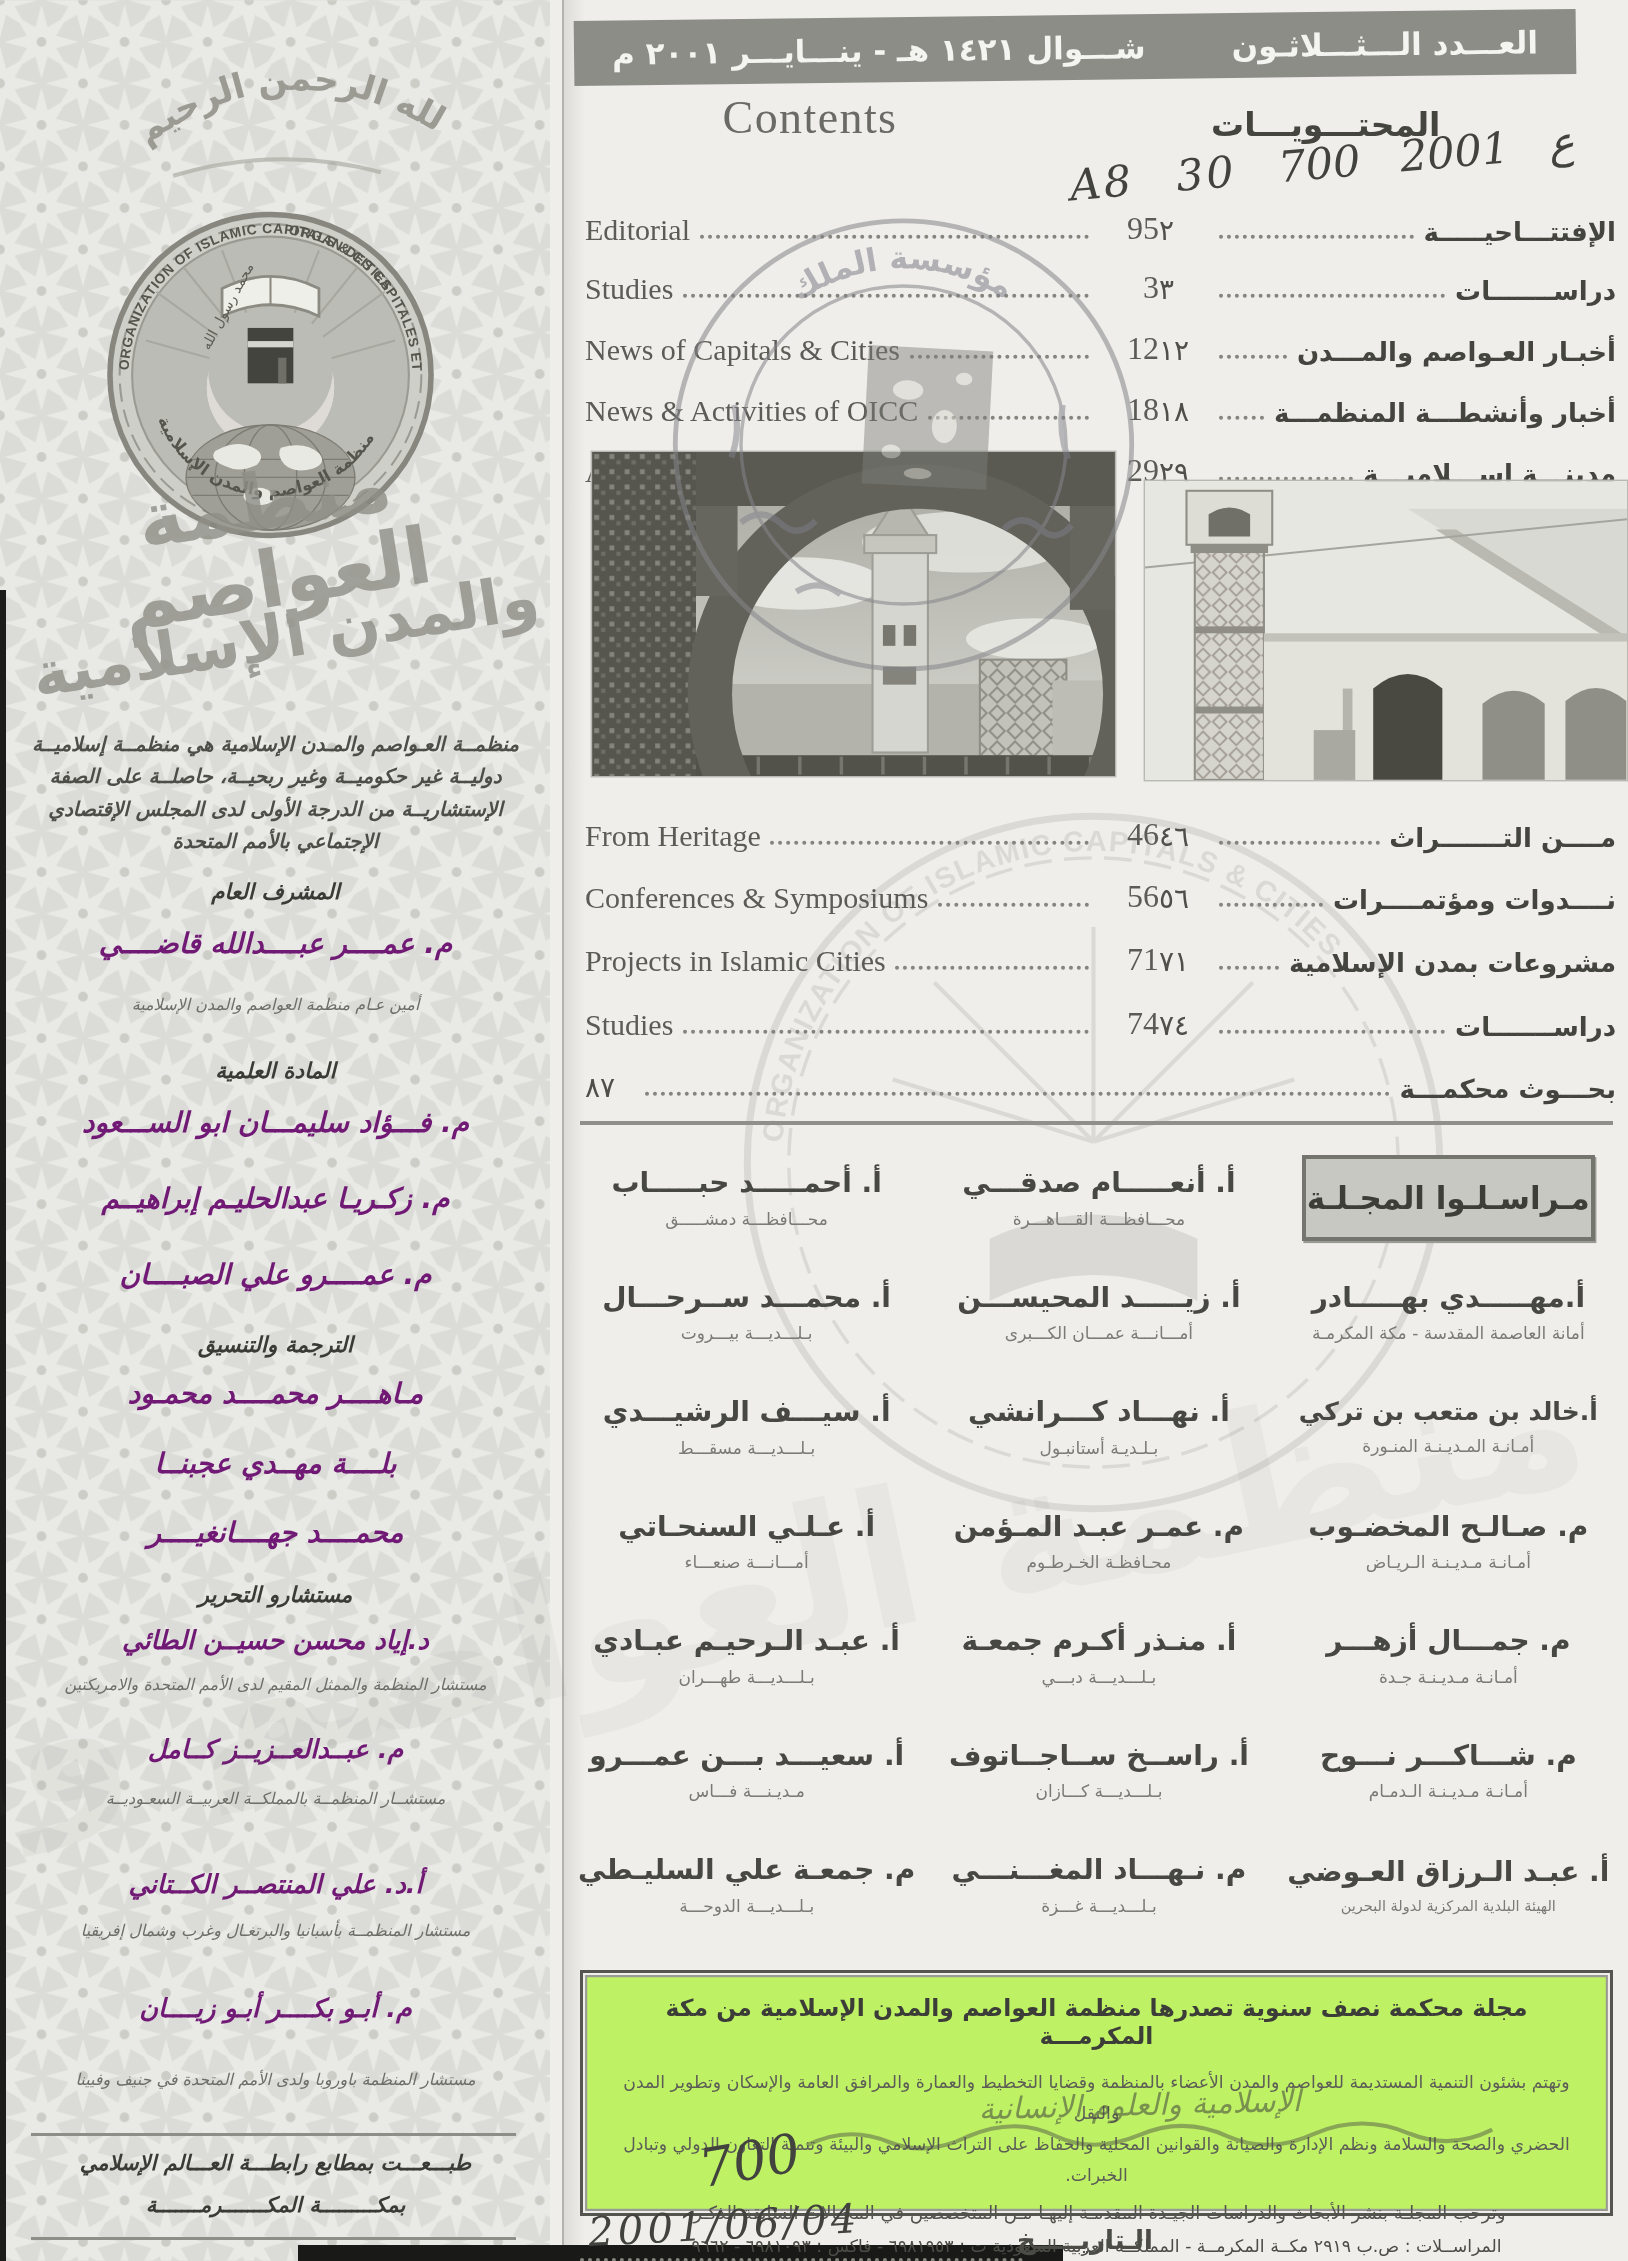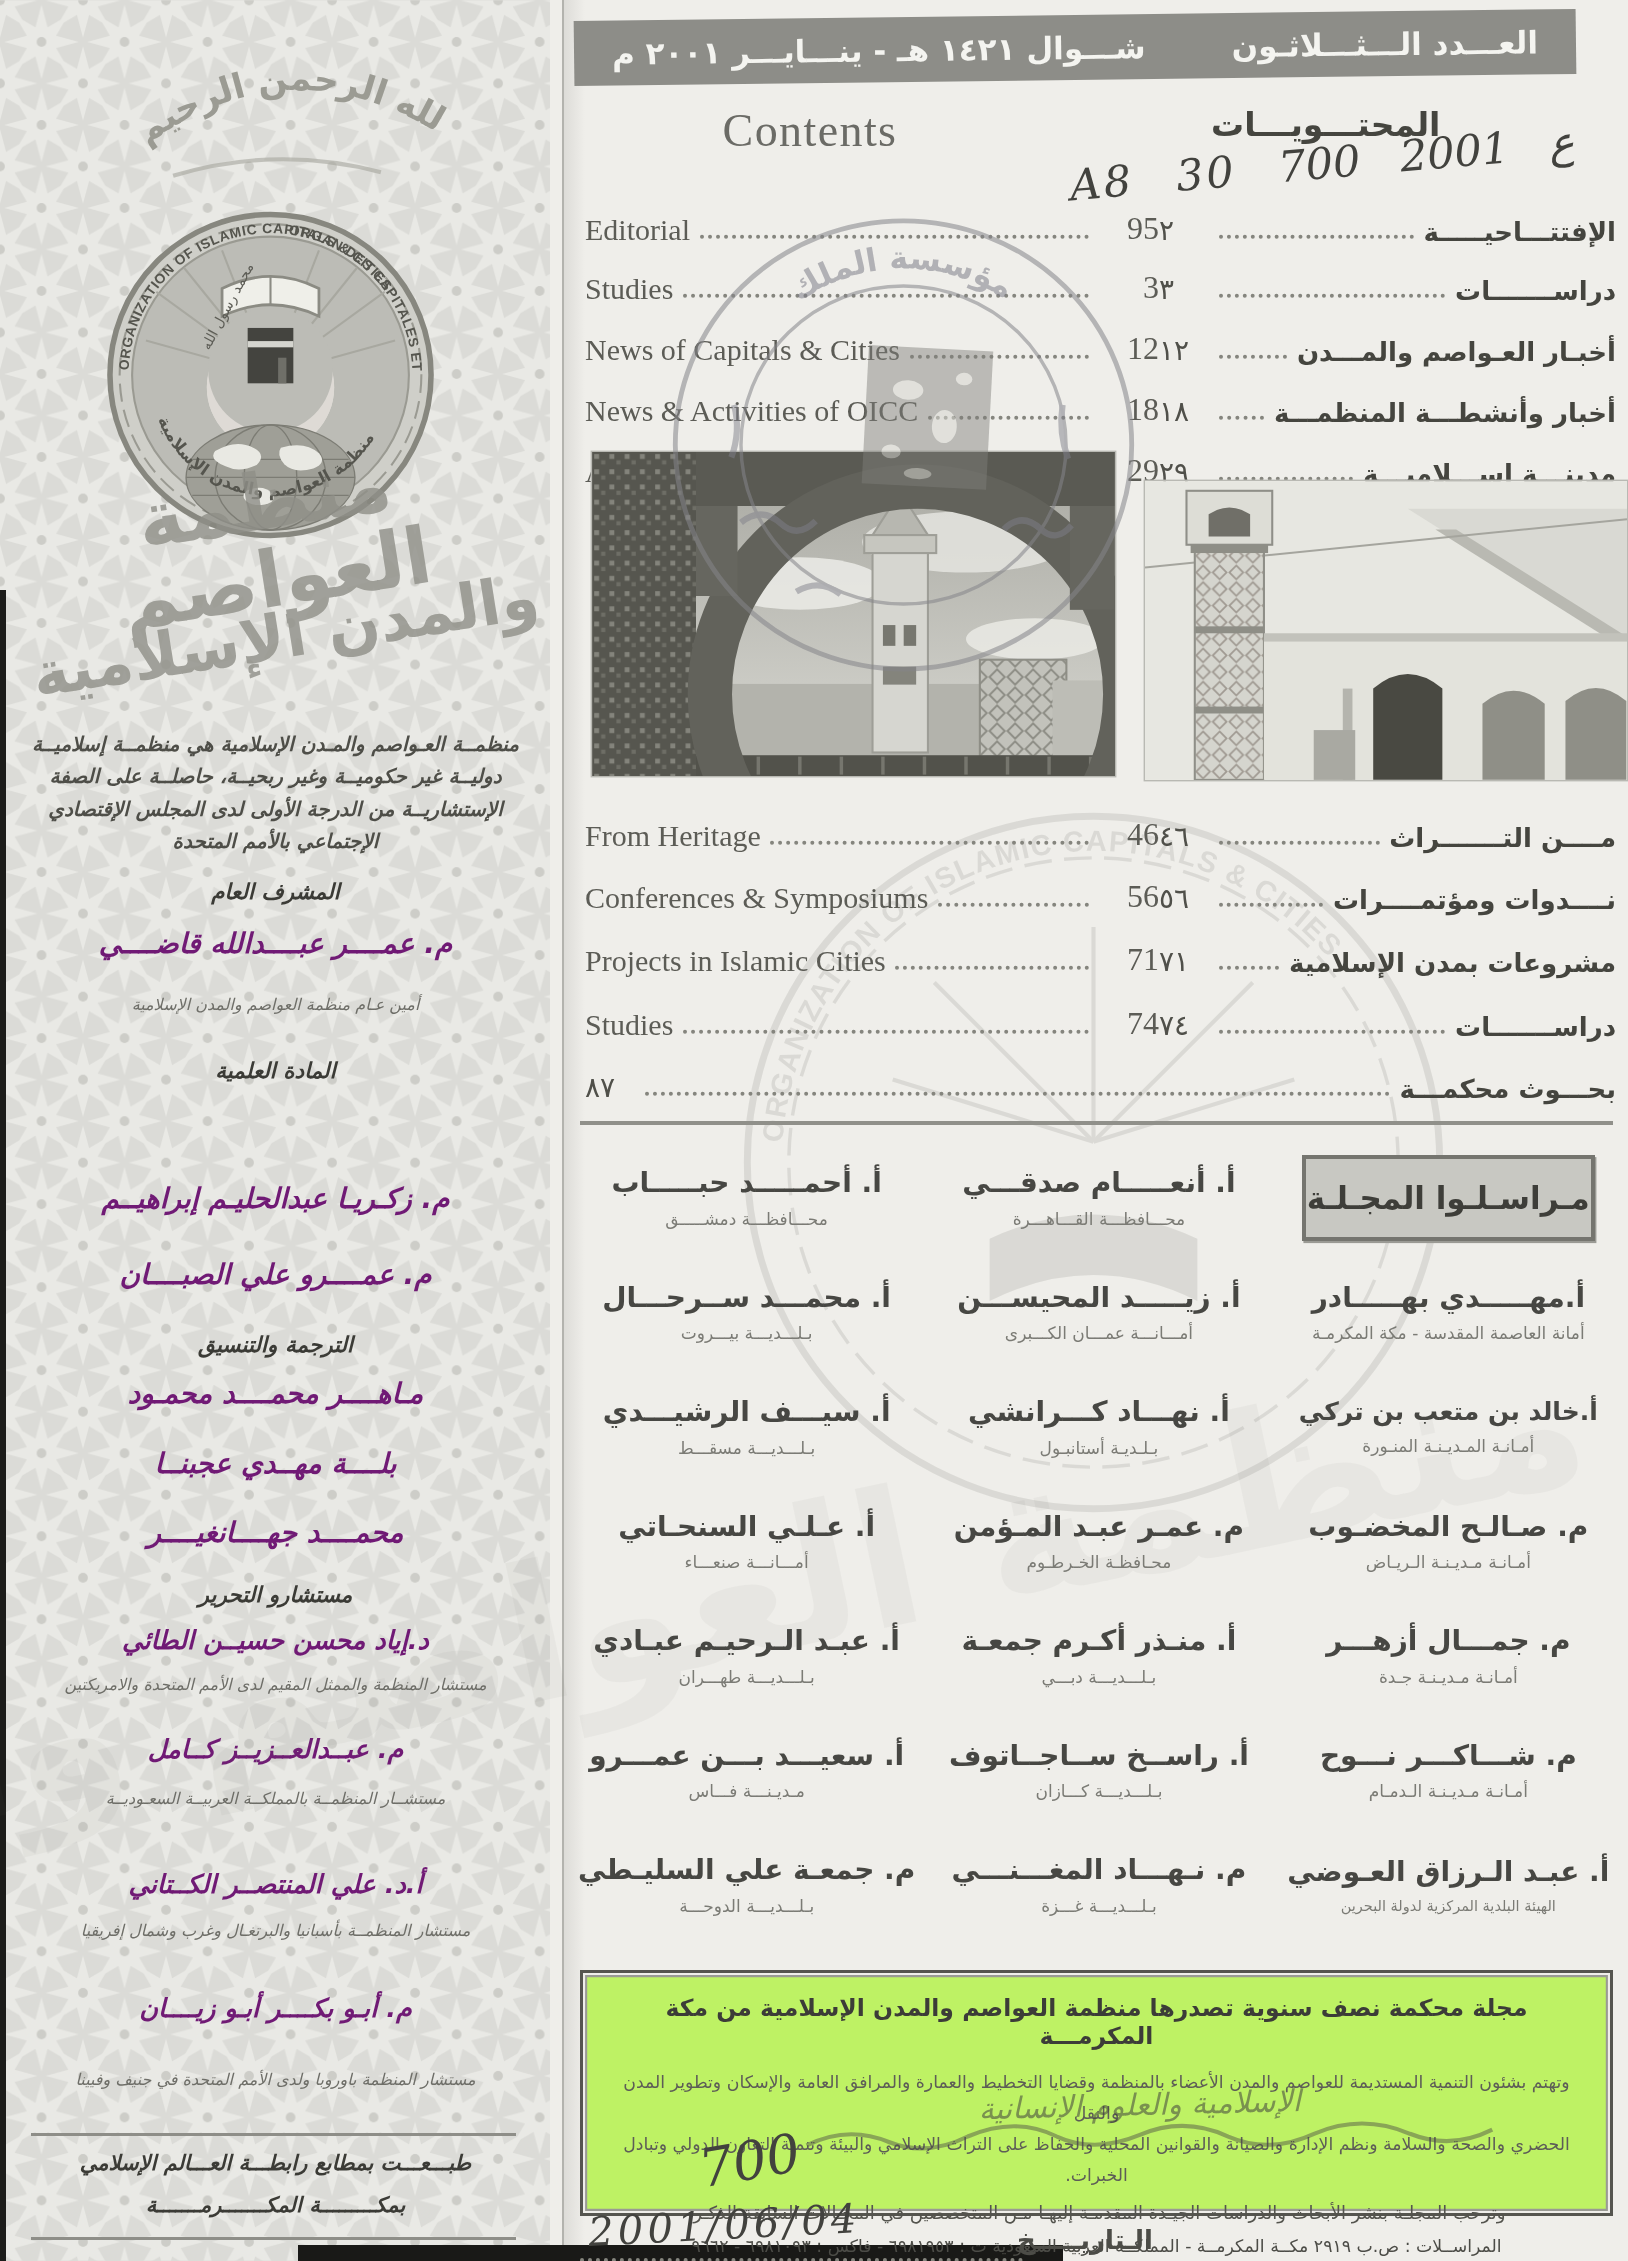--- a/index.html
+++ b/index.html
@@ -1,20 +1,20 @@
 <!DOCTYPE html>
 <html lang="ar" style="font-size:11px"><head>
 <meta charset="utf-8">
 <style>
   html,body{margin:0;padding:0;background:#c9c9c4;}
   .page{position:relative;width:1629px;height:2261px;background:#efeeea;overflow:hidden;
         font-family:"DejaVu Sans",sans-serif;color:#4a4a45;}
   .abs{position:absolute;}
   .ar{font-family:"DejaVu Sans",sans-serif;direction:rtl;}
-  .en-serif{font-family:"Liberation Serif","DejaVu Serif",serif;margin-top:13px;}
+  .en-serif{font-family:"Liberation Serif","DejaVu Serif",serif;}
   .hand{font-family:"DejaVu Serif","DejaVu Sans",serif;font-style:italic;color:#42423e;}
 
   
   .sidebar{left:0;top:0;width:550px;height:2261px;background:#dcdcd8;z-index:1;}
   .sb-center{left:28px;width:495px;text-align:center;z-index:3;font-style:italic;}
   .sb-about{font-weight:bold;font-size:20px;line-height:1.62;color:#4e4e48;}
   .sb-h{font-size:21.5px;font-weight:bold;color:#3b3b36;}
   .sb-n{font-size:28px;font-weight:bold;color:#701a75;white-space:nowrap;}
   .sb-r{font-size:16px;color:#6e6e68;}
   .sb-rule{left:31px;width:485px;height:2.8px;background:#8e8e88;z-index:3;}
@@ -181,20 +181,21 @@
       <div class="l2">والمدن الإسلامية</div>
     </div>
 
     <div class="abs sb-center sb-about ar" style="top:728px">منظمــة العـواصم والمـدن الإسلامية هي منظمــة إسلاميــة دوليــة غير حكوميــة وغير ربحيــة، حاصلــة على الصفة الإستشاريــة من الدرجة الأولى لدى المجلس الإقتصادي الإجتماعي بالأمم المتحدة</div>
 
     <div class="abs sb-center sb-h ar" style="top:879px">المشرف العام</div>
     <div class="abs sb-center sb-n ar" style="top:927px">م. عمــــر عبــــدالله قاضــــي</div>
     <div class="abs sb-center sb-r ar" style="top:995px">أمين عـام  منظمة العواصم والمدن الإسلامية</div>
 
     <div class="abs sb-center sb-h ar" style="top:1058px">المادة العلمية</div>
+    <div class="abs sb-center sb-n ar" style="top:1106px">م. فـــؤاد سليمـــان ابو الســـعود</div>
     <div class="abs sb-center sb-n ar" style="top:1182px">م. زكـريـا عبدالحليـم إبراهيــم</div>
     <div class="abs sb-center sb-n ar" style="top:1258px">م. عمــــرو علي الصبــــان</div>
 
     <div class="abs sb-center sb-h ar" style="top:1332px">الترجمة والتنسيق</div>
     <div class="abs sb-center sb-n ar" style="top:1377px">مـاهــــر محمــــد محمـود</div>
     <div class="abs sb-center sb-n ar" style="top:1447px">بلــــة مهــدي عجبنــا</div>
     <div class="abs sb-center sb-n ar" style="top:1516px">محمــــد جهــــانغيــــر</div>
 
     <div class="abs sb-center sb-h ar" style="top:1582px">مستشارو التحرير</div>
     <div class="abs sb-center sb-n ar" style="top:1625px;font-size:25.6px">د.إياد محسن حسيــن الطائي</div>

